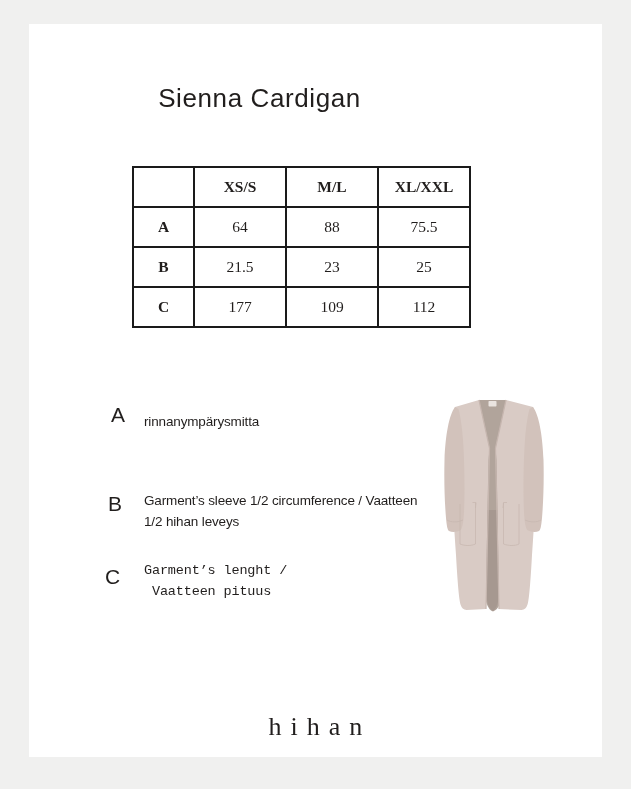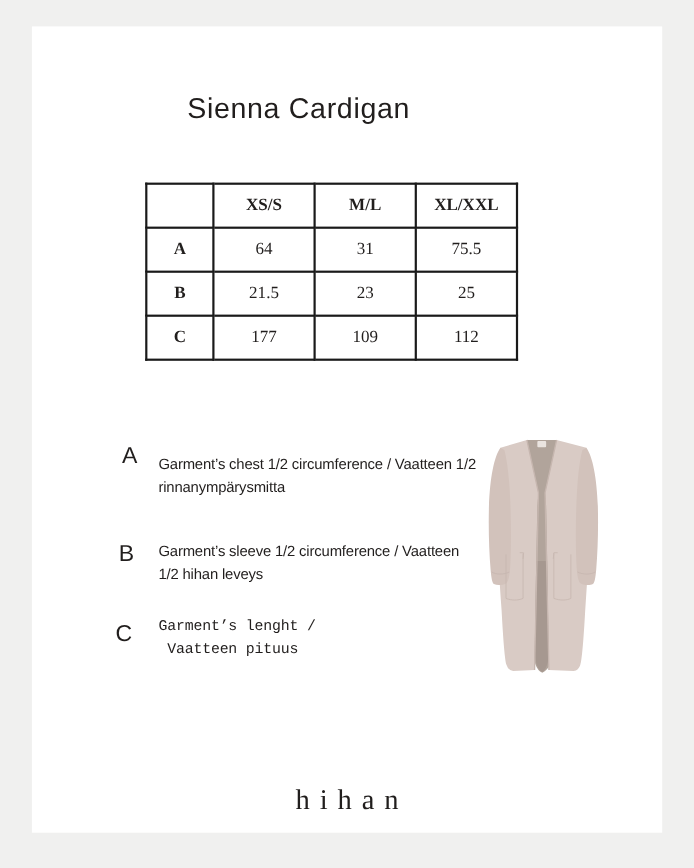--- a/index.html
+++ b/index.html
@@ -14,21 +14,21 @@
   .surface {
     position: absolute;
     left: 29px;
     top: 24px;
     width: 573px;
     height: 733px;
     background: var(--surface, #ffffff);
   }
   .page-title {
     position: absolute;
-    left: 16px;
+    left: 4px;
     top: 59px;
     width: 453px;
     text-align: center;
     font-size: 26px;
     font-weight: 400;
     letter-spacing: 0.6px;
     color: var(--text, #2b2726);
   }
   table.size-table {
     position: absolute;
@@ -117,41 +117,40 @@
     <tbody>
         <tr>
       <th class="c0"></th>
       <th class="c1">XS/S</th>
       <th class="c2">M/L</th>
       <th class="c3">XL/XXL</th>
     </tr>
     <tr>
       <td class="rowlabel">A</td>
       <td>64</td>
-      <td>31</td>
+      <td>88</td>
       <td>75.5</td>
     </tr>
     <tr>
       <td class="rowlabel">B</td>
       <td>21.5</td>
       <td>23</td>
       <td>25</td>
     </tr>
     <tr>
       <td class="rowlabel">C</td>
       <td>177</td>
       <td>109</td>
       <td>112</td>
     </tr>
   </tbody>
     </table>
 
   <div class="legend-key" id="key-a">A</div>
   <div class="legend-text" id="text-a">
-    <div>Garment’s chest 1/2 circumference / Vaatteen 1/2</div>
     <div>rinnanympärysmitta</div>
   </div>
 
   <div class="legend-key" id="key-b">B</div>
   <div class="legend-text" id="text-b">
     <div>Garment’s sleeve 1/2 circumference / Vaatteen</div>
     <div>1/2 hihan leveys</div>
   </div>
 
   <div class="legend-key" id="key-c">C</div>

